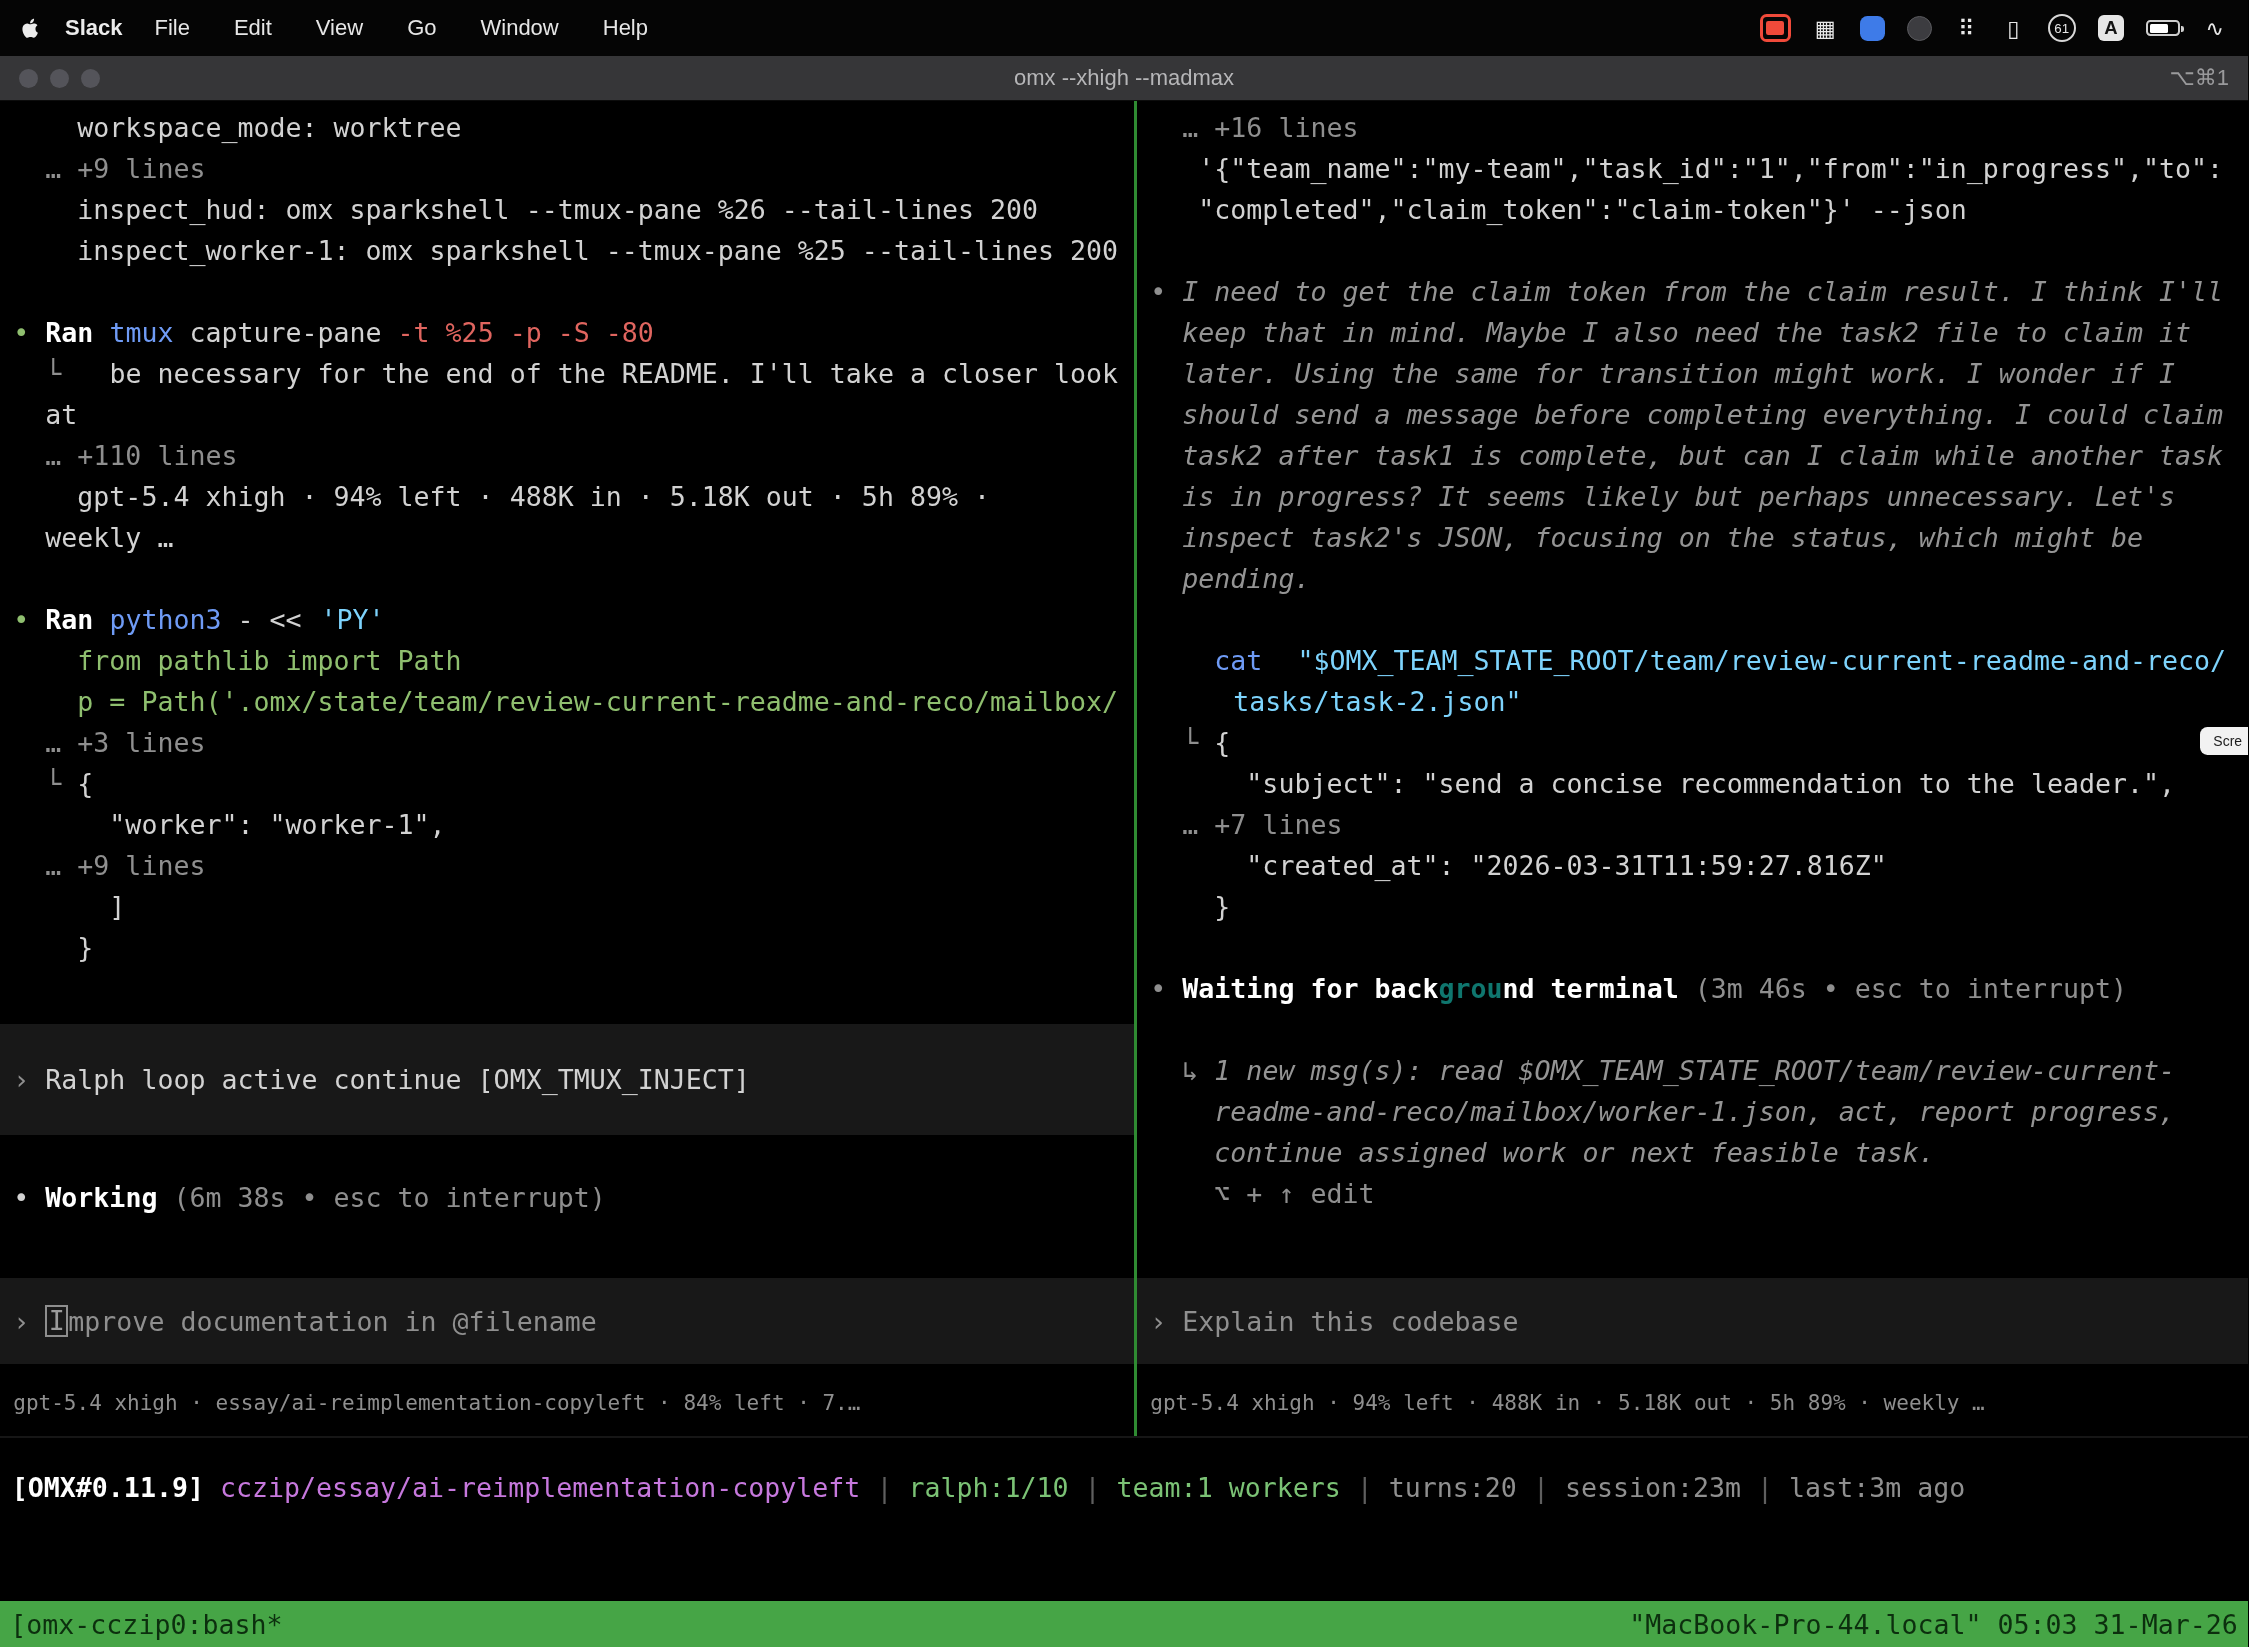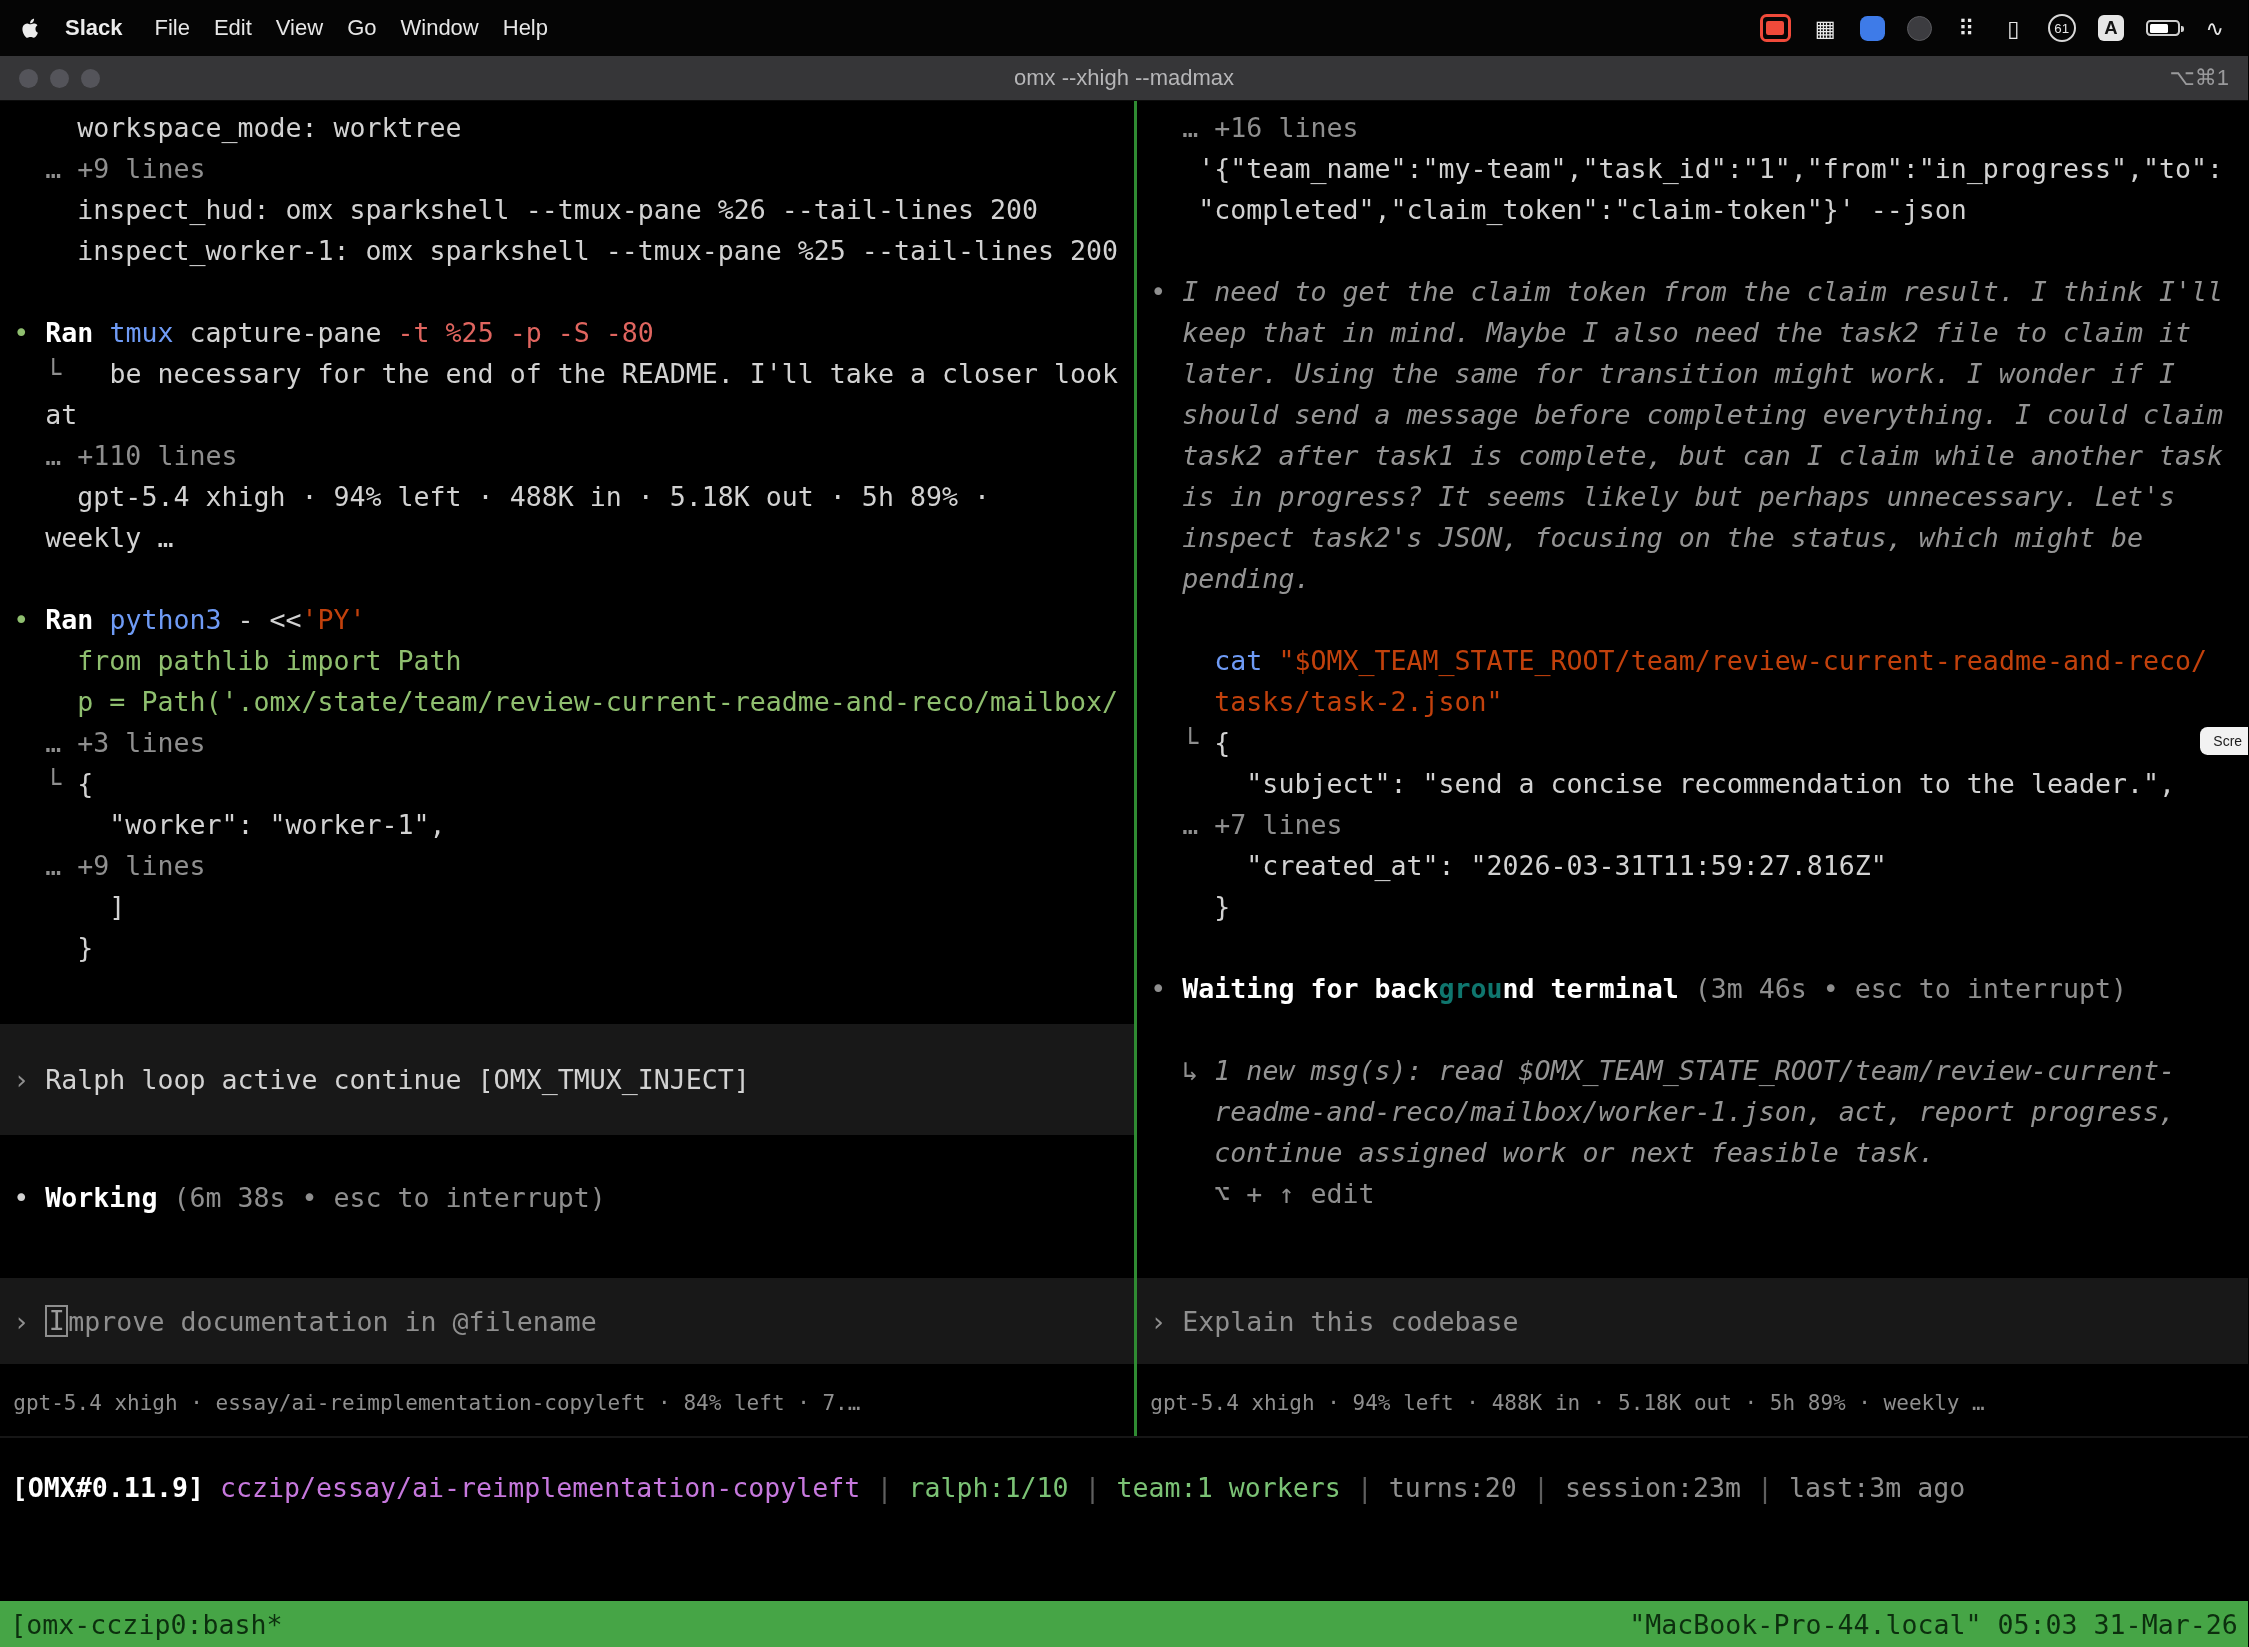--- a/index.html
+++ b/index.html
@@ -5,21 +5,21 @@
   html,body{margin:0;padding:0;background:#000;}
   .screen{position:relative;width:2248px;height:1648px;background:#000;overflow:hidden;
           font-family:"DejaVu Sans Mono",monospace;}
 
   
   .menu-bar{position:absolute;top:0;left:0;right:0;height:56px;background:#050505;
     display:flex;align-items:center;padding:0 20.7px;box-sizing:border-box;
     font-family:"Liberation Sans",sans-serif;font-size:22px;color:#ececec;}
   .apple{display:flex;align-items:center;margin-right:26.6px;}
   .app-name{font-weight:bold;margin-right:32px;}
-  .menu-items{display:flex;gap:24px;}
+  .menu-items{display:flex;gap:44px;}
   .menu-item{color:#e6e6e6;}
   .mb-right{margin-left:auto;display:flex;align-items:center;gap:22px;}
   .mb-icon{display:flex;align-items:center;justify-content:center;min-width:25px;height:28px;
     color:#e8e8e8;font-size:22px;font-family:"DejaVu Sans",sans-serif;}
   .t-record{width:22px;height:22px;border:3px solid #f04a3a;border-radius:6.6px;position:relative;}
   .t-record::after{content:"";position:absolute;inset:3.7px;background:#f04a3a;border-radius:2.2px;}
   .t-blue-dot{width:25px;height:25px;border-radius:7.4px;background:#3e7be8;}
   .t-dark-dot{width:25px;height:25px;border-radius:50%;background:#3c3c40;border:1.5px solid #5a5a5e;box-sizing:border-box;}
   .t-badge{width:28px;height:28px;border:2.2px solid #d8d8d8;border-radius:50%;box-sizing:border-box;
     font-size:13.3px;color:#e8e8e8;font-family:"Liberation Sans",sans-serif;}
@@ -52,21 +52,21 @@
   .tl{height:41px;line-height:41px;font-size:26.6px;white-space:pre;}
 
   
   .w{color:#d2d2d2;}
   .b{color:#ffffff;font-weight:bold;}
   .g{color:#8f8f8f;}
   .d{color:#5f5f5f;}
   .it{color:#949494;font-style:italic;}
   .bl{color:#6f9bf5;}
   .rd{color:#e0655f;}
-  .or{color:#c2410c;}
+  .or{color:#7dd3fc;margin-left:19px;}
   .gn{color:#8fbf6f;}
   .gnb{color:#0f766e;font-weight:bold;}
   .mg{color:#c678dd;}
   .sg{color:#7bc275;}
 
   
   .band{position:absolute;left:0;background:#181818;display:flex;align-items:center;
     padding-left:13.3px;box-sizing:border-box;font-size:26.6px;white-space:pre;}
   .band .band-text{margin-left:16px;}
   .band-inject{top:923px;width:1134px;height:111px;}

